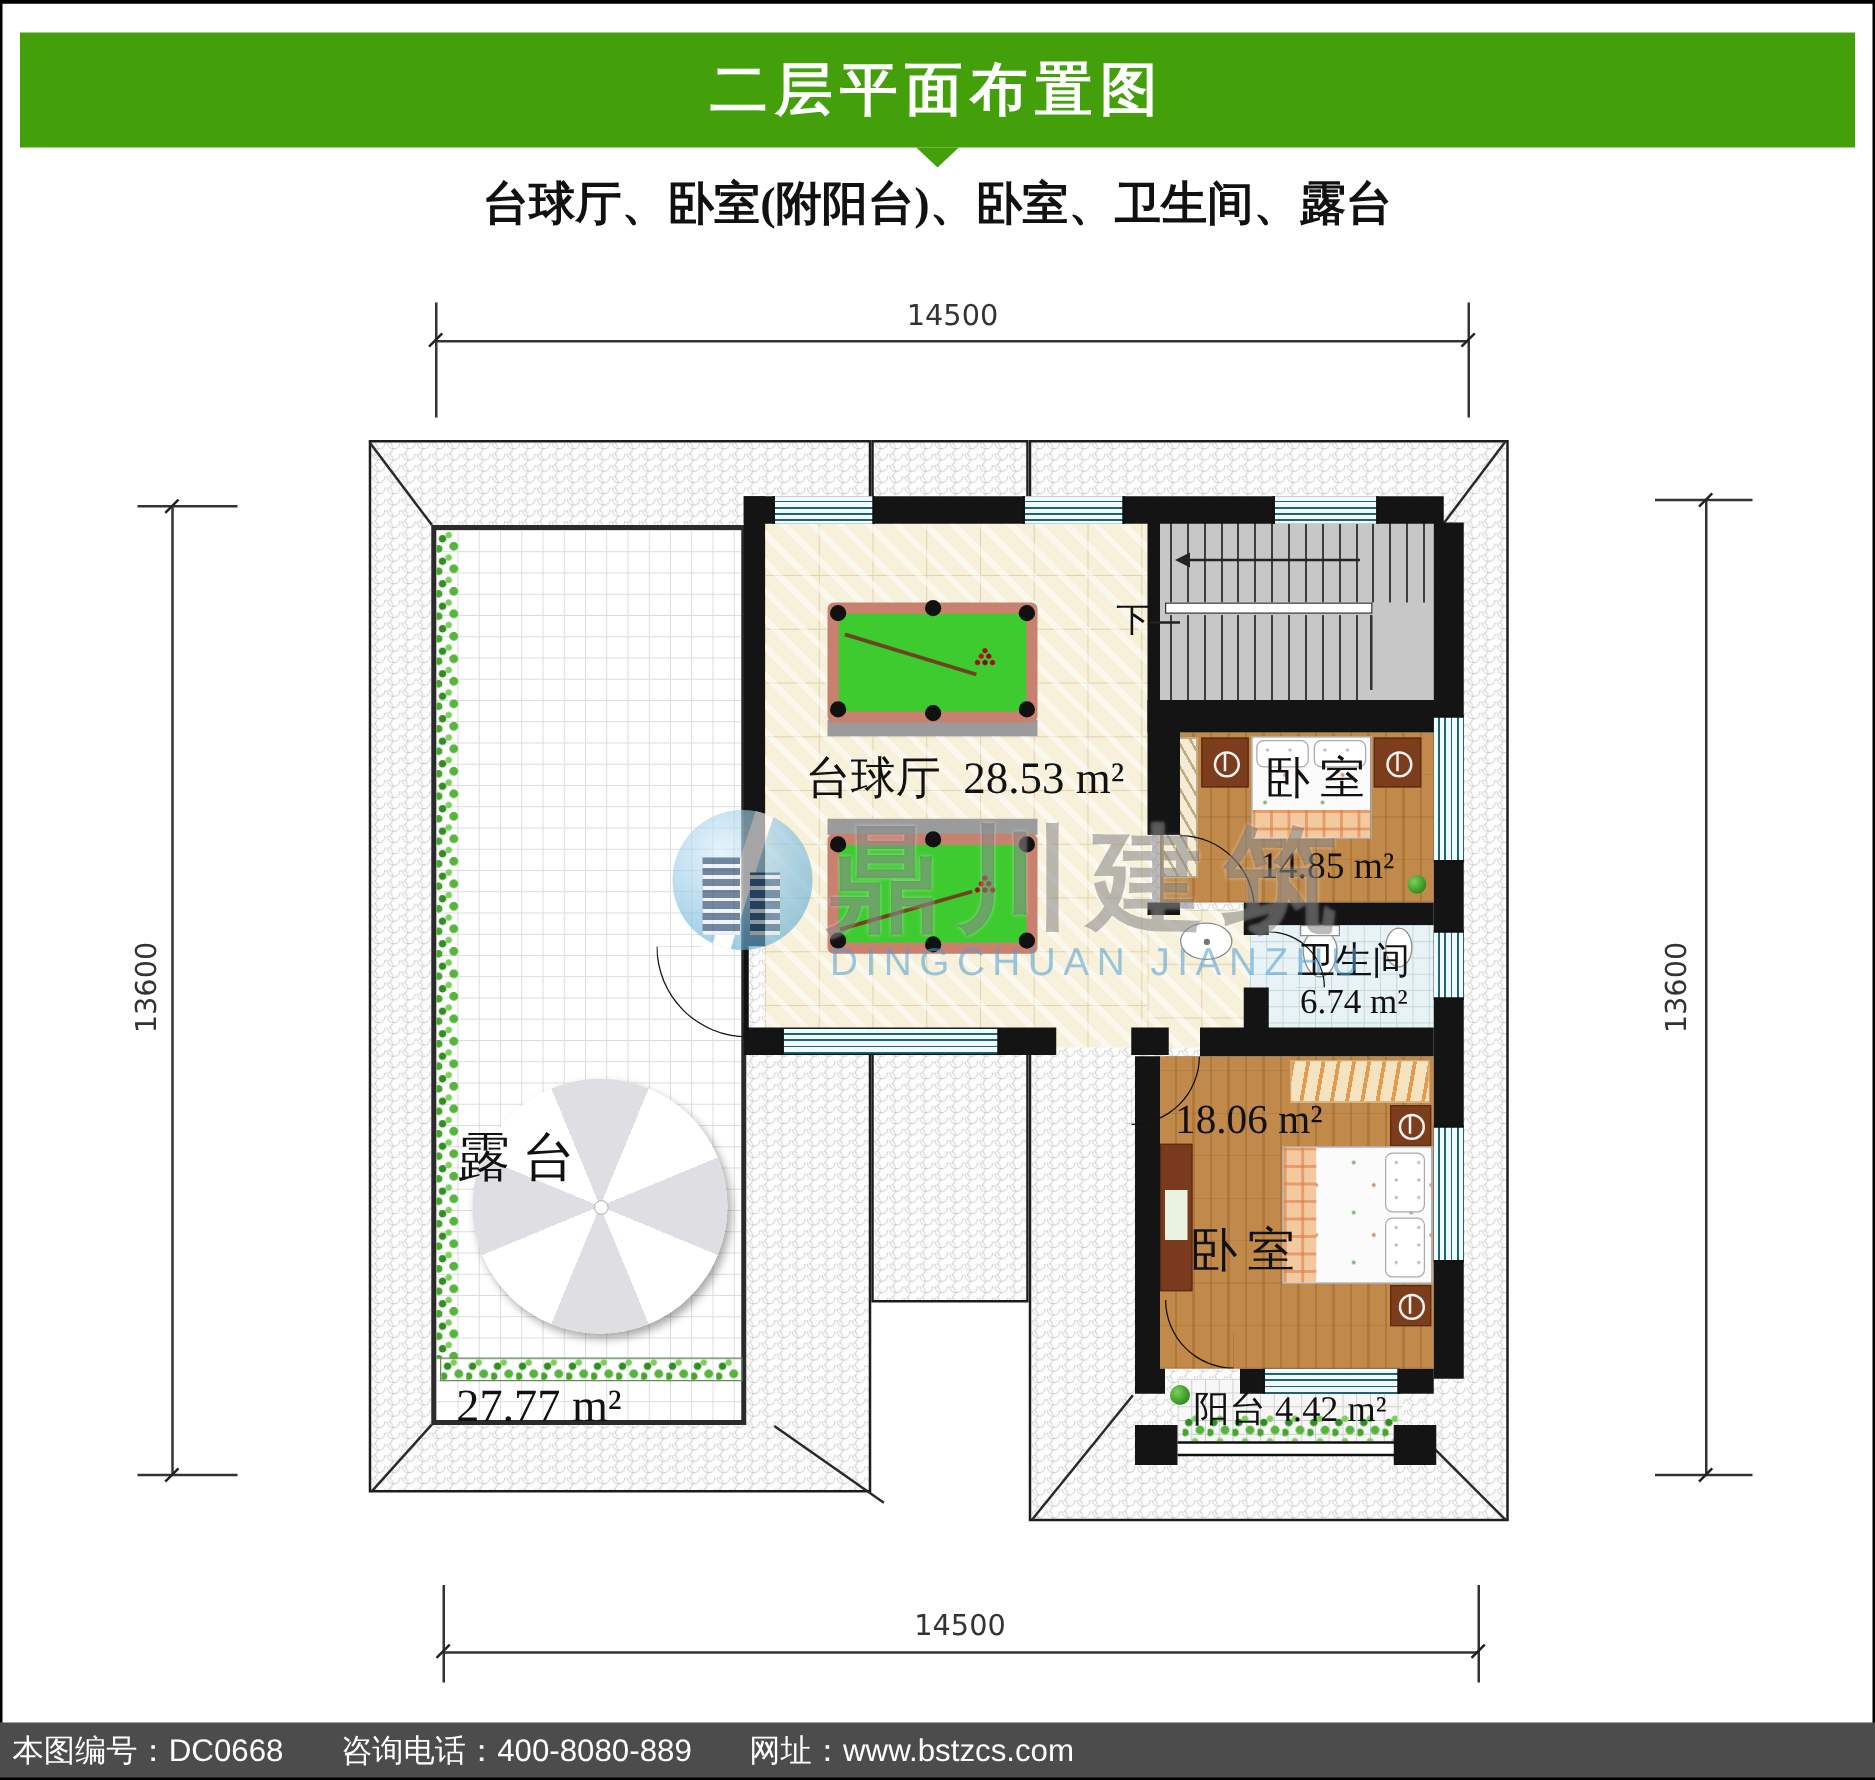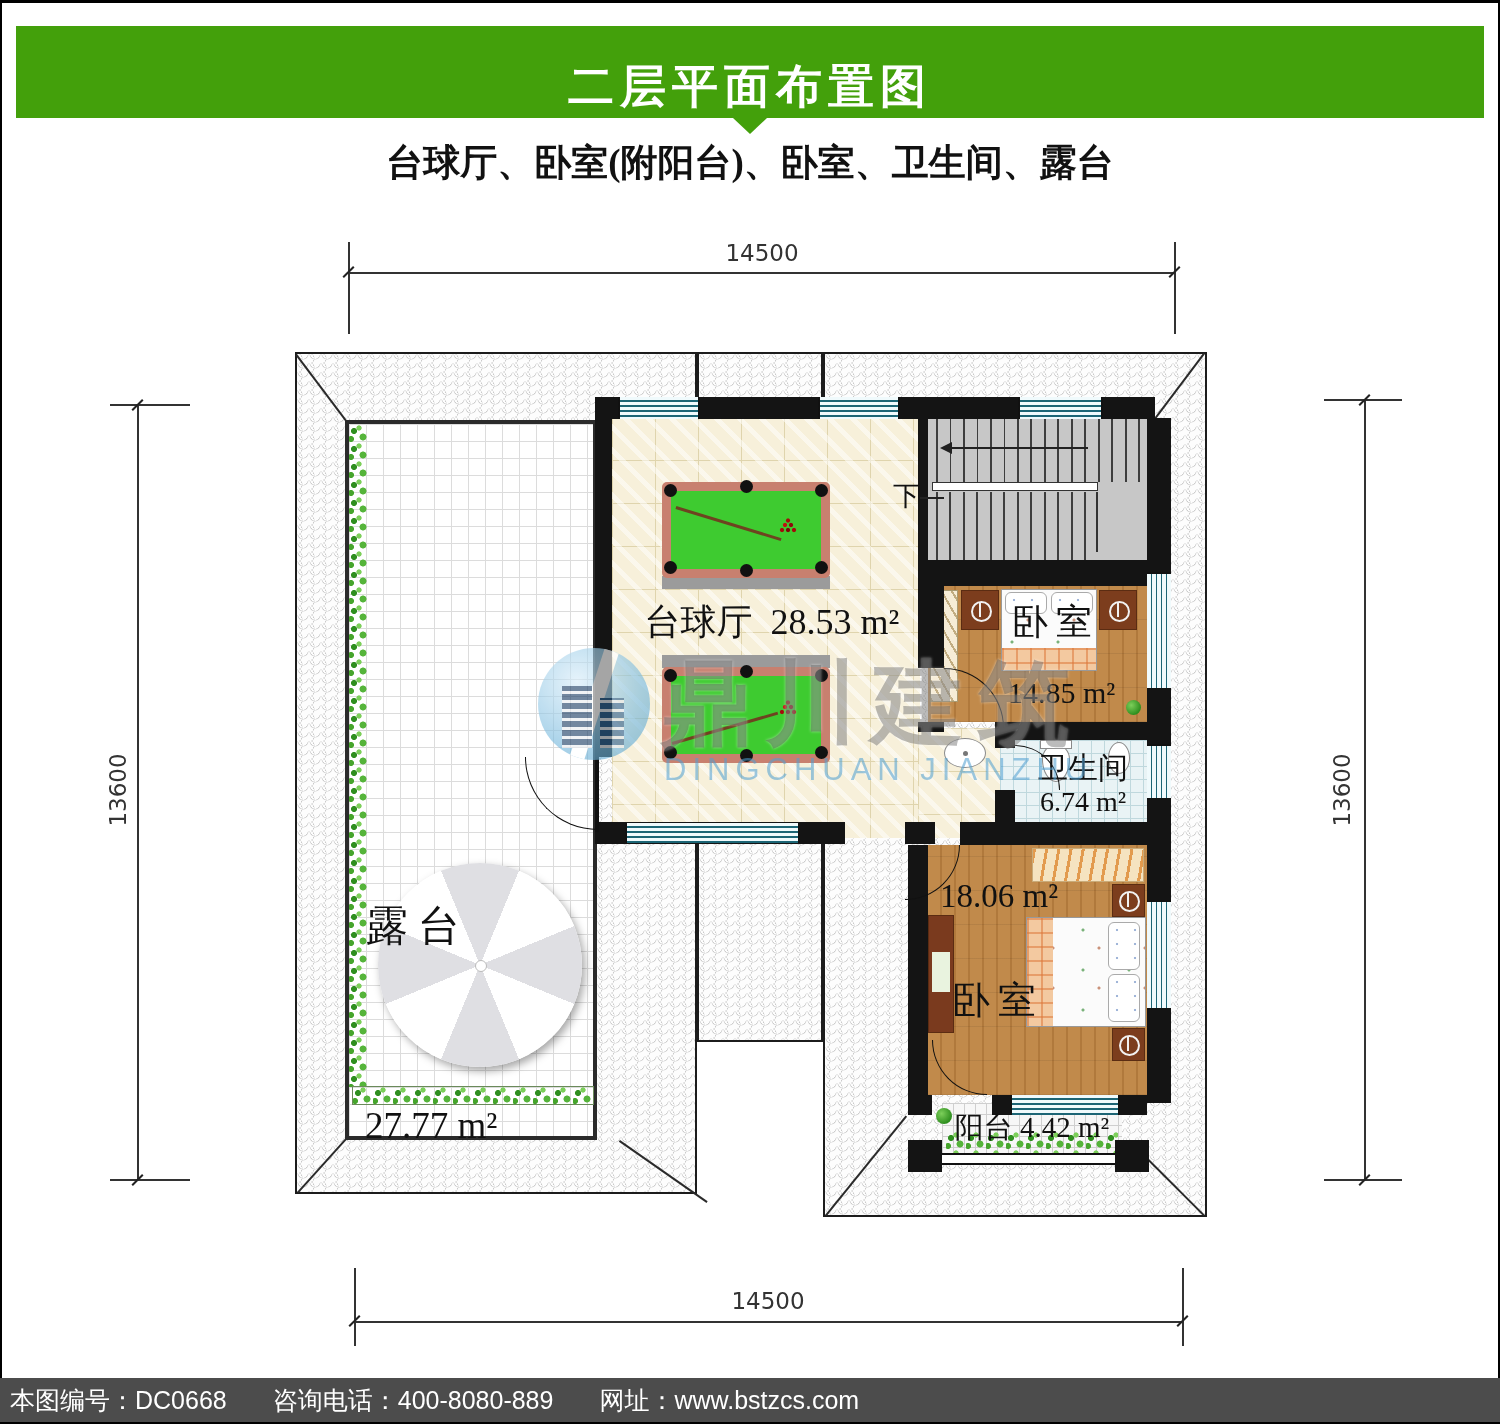--- a/index.html
+++ b/index.html
@@ -1,20 +1,20 @@
 <!DOCTYPE html>
 <html><head>
 <meta charset="utf-8">
 <style>
   html,body{margin:0;padding:0;background:#888;}
   .page{position:relative;width:1500px;height:1424px;background:#fff;overflow:hidden;
         font-family:"Liberation Sans","DejaVu Sans",sans-serif;}
   .abs{position:absolute;}
   
-  .banner{background:#43a00b;display:flex;align-items:flex-end;justify-content:center;}
+  .banner{background:#43a00b;display:flex;align-items:center;justify-content:center;}
   .banner-title{color:#fff;font-size:46px;font-weight:bold;letter-spacing:6px;}
   .banner-tri{width:0;height:0;border-left:17px solid transparent;border-right:17px solid transparent;border-top:16px solid #43a00b;}
   .subtitle{font-family:"Liberation Serif","DejaVu Serif",serif;font-size:37px;font-weight:bold;color:#111;text-align:center;width:100%;}
   
   .roof{background-color:#fdfdfd;
     background-image:
       radial-gradient(circle at 6px 0px, rgba(0,0,0,0) 4.6px, #c9c9c9 4.9px, rgba(0,0,0,0) 5.9px),
       radial-gradient(circle at 0px 4.5px, rgba(0,0,0,0) 4.6px, #c9c9c9 4.9px, rgba(0,0,0,0) 5.9px);
     background-size:12px 9px;border:2px solid #1c1c1c;box-sizing:border-box;}
   .terrace{background-color:#ffffff;

